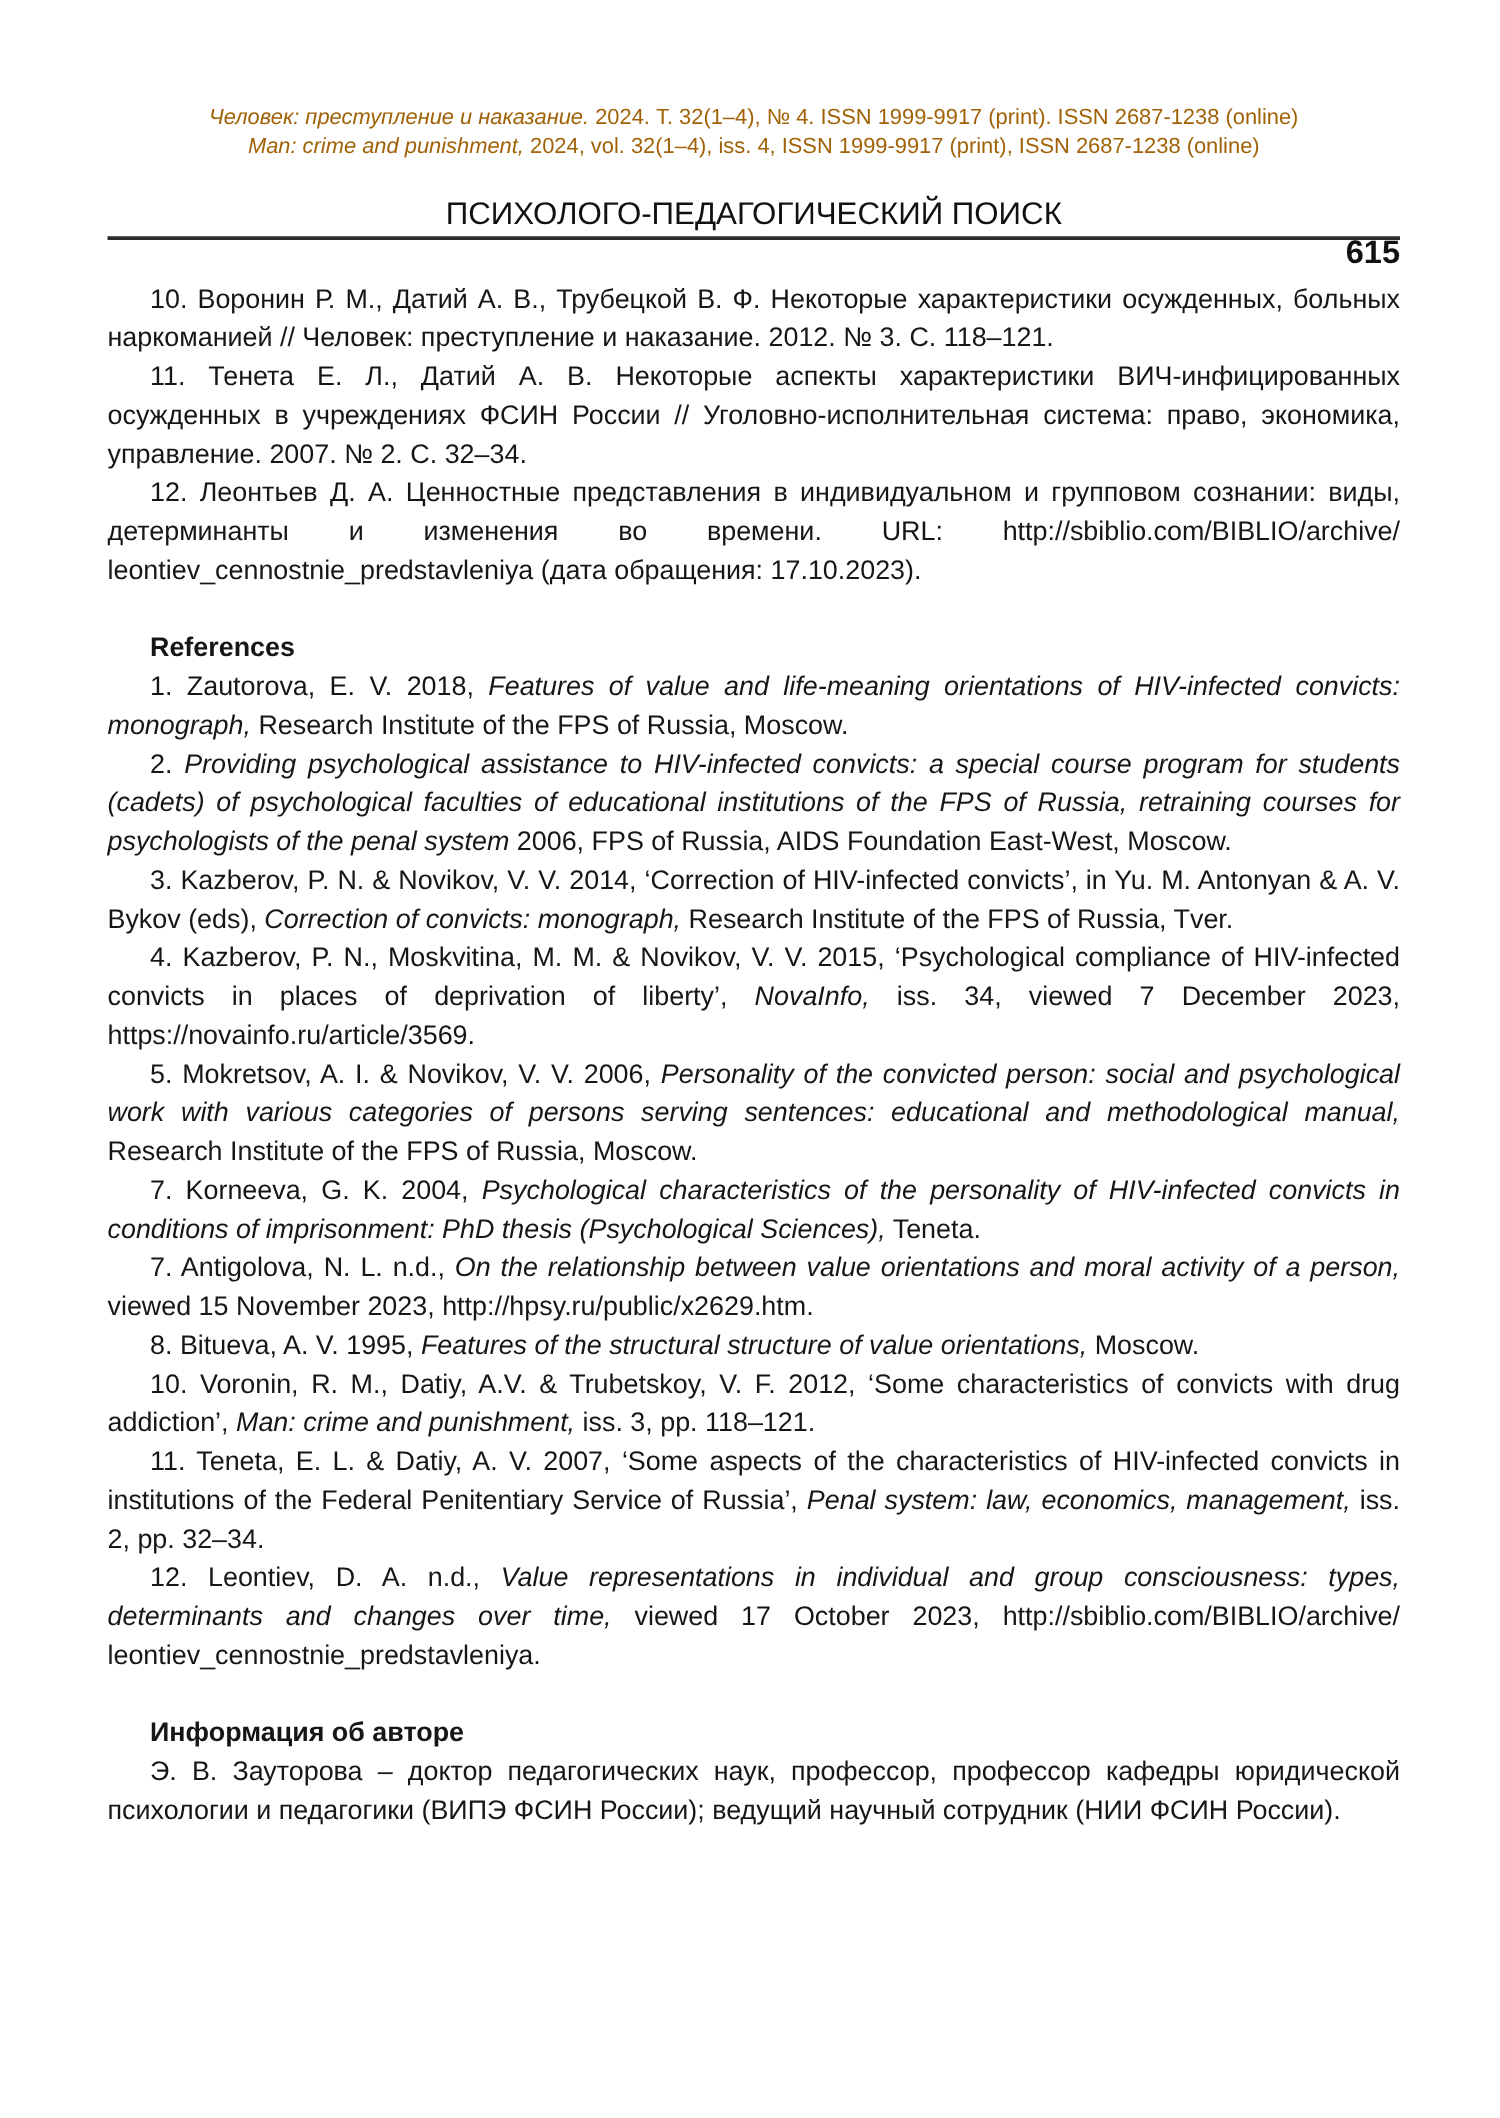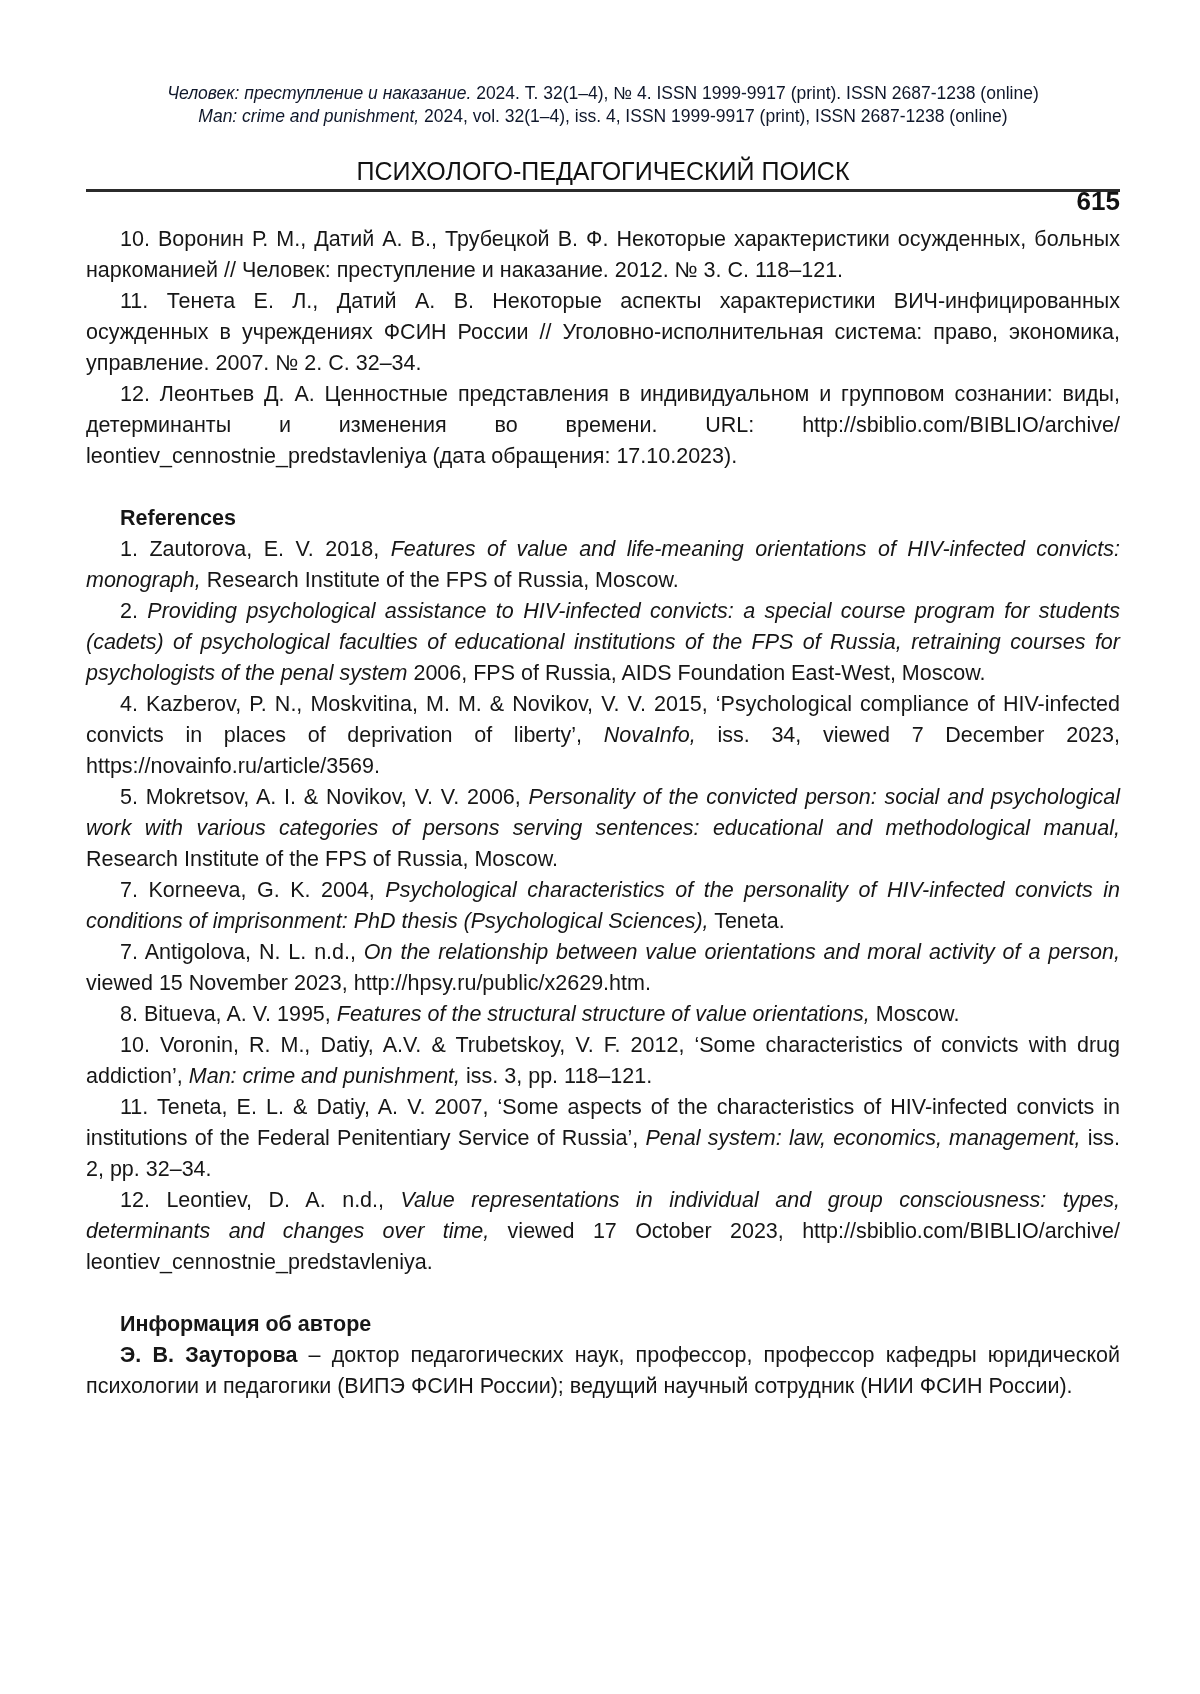--- a/index.html
+++ b/index.html
@@ -22,21 +22,21 @@
       width: 1034px;
     }
     .running-head {
       position: absolute;
       top: 82px;
       left: 0;
       width: 1034px;
       text-align: center;
       font-size: 17.5px;
       line-height: 23px;
-      color: #0f172a;
+      color: #a16207;
     }
     .running-head .line {
       display: block;
       white-space: nowrap;
     }
     .running-head i { font-style: italic; }
     .section-row {
       position: absolute;
       top: 142px;
       left: 0;
@@ -93,21 +93,21 @@
     }
     .gap {
       height: 31px;
     }
     i { font-style: italic; }
     sup {
       font-size: 12px;
       vertical-align: 9px;
       line-height: 0;
     }
-    b.author-name { font-weight: bold; }
+    b.author-name { font-weight: normal; }
   </style>
 </head>
 <body>
 
 <div class="page">
 
   <div class="running-head">
     <span class="line"><i>Человек: преступление и наказание.</i><span> 2024. Т. 32(1–4), № 4. ISSN 1999-9917 (print). ISSN 2687-1238 (online)</span></span>
     <span class="line"><i>Man: crime and punishment,</i><span> 2024, vol. 32(1–4), iss. 4, ISSN 1999-9917 (print), ISSN 2687-1238 (online)</span></span>
   </div>
@@ -129,20 +129,21 @@
 
     <div class="gap"></div>
 
     <div>
       <p class="heading">References</p>
 
       <p class="para"><span>1. Zautorova, E. V. 2018, </span><i>Features of value and life-meaning orientations of HIV-infected convicts: monograph,</i><span> Research Institute of the FPS of Russia, Moscow.</span></p>
 
       <p class="para"><span>2. </span><i>Providing psychological assistance to HIV-infected convicts: a special course program for students (cadets) of psychological faculties of educational institutions of the FPS of Russia, retraining courses for psychologists of the penal system</i><span> 2006, FPS of Russia, AIDS Foundation East-West, Moscow.</span></p>
 
+      <p class="para"><span>3. Kazberov, P. N. &amp; Novikov, V. V. 2014, ‘Correction of HIV-infected convicts’, in Yu. M. Antonyan &amp; A. V. Bykov (eds), </span><i>Correction of convicts: monograph,</i><span> Research Institute of the FPS of Russia, Tver.</span></p>
 
       <p class="para"><span>4. Kazberov, P. N., Moskvitina, M. M. &amp; Novikov, V. V. 2015, ‘Psychological compliance of HIV-infected convicts in places of deprivation of liberty’, </span><i>NovaInfo,</i><span> iss. 34, viewed 7 December 2023, https://novainfo.ru/article/3569.</span></p>
 
       <p class="para"><span>5. Mokretsov, A. I. &amp; Novikov, V. V. 2006, </span><i>Personality of the convicted person: social and psychological work with various categories of persons serving sentences: educational and methodological manual,</i><span> Research Institute of the FPS of Russia, Moscow.</span></p>
 
       <p class="para"><span>7. Korneeva, G. K. 2004, </span><i>Psychological characteristics of the personality of HIV-infected convicts in conditions of imprisonment: PhD thesis (Psychological Sciences),</i><span> Teneta.</span></p>
 
       <p class="para"><span>7. Antigolova, N. L. n.d., </span><i>On the relationship between value orientations and moral activity of a person,</i><span> viewed 15 November 2023, http://hpsy.ru/public/x2629.htm.</span></p>
 
       <p class="para"><span>8. Bitueva, A. V. 1995, </span><i>Features of the structural structure of value orientations,</i><span> Moscow.</span></p>

